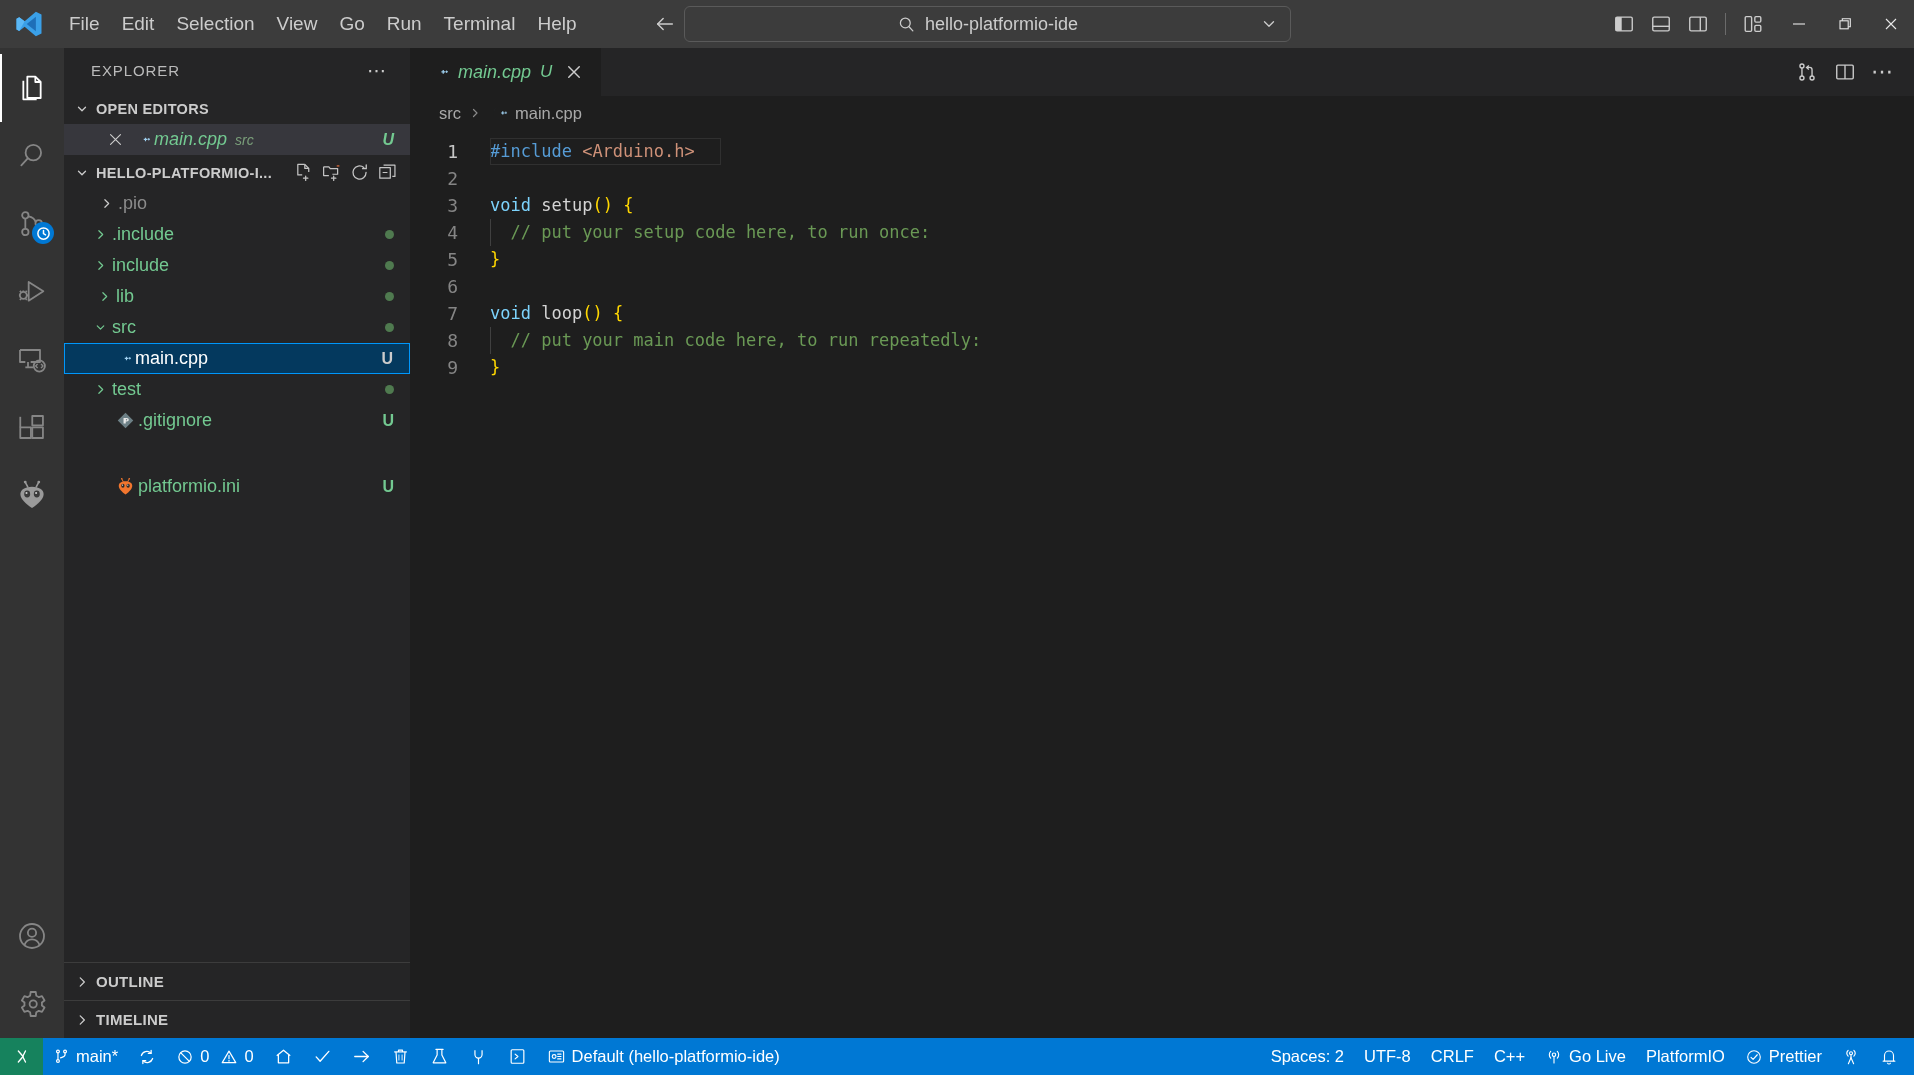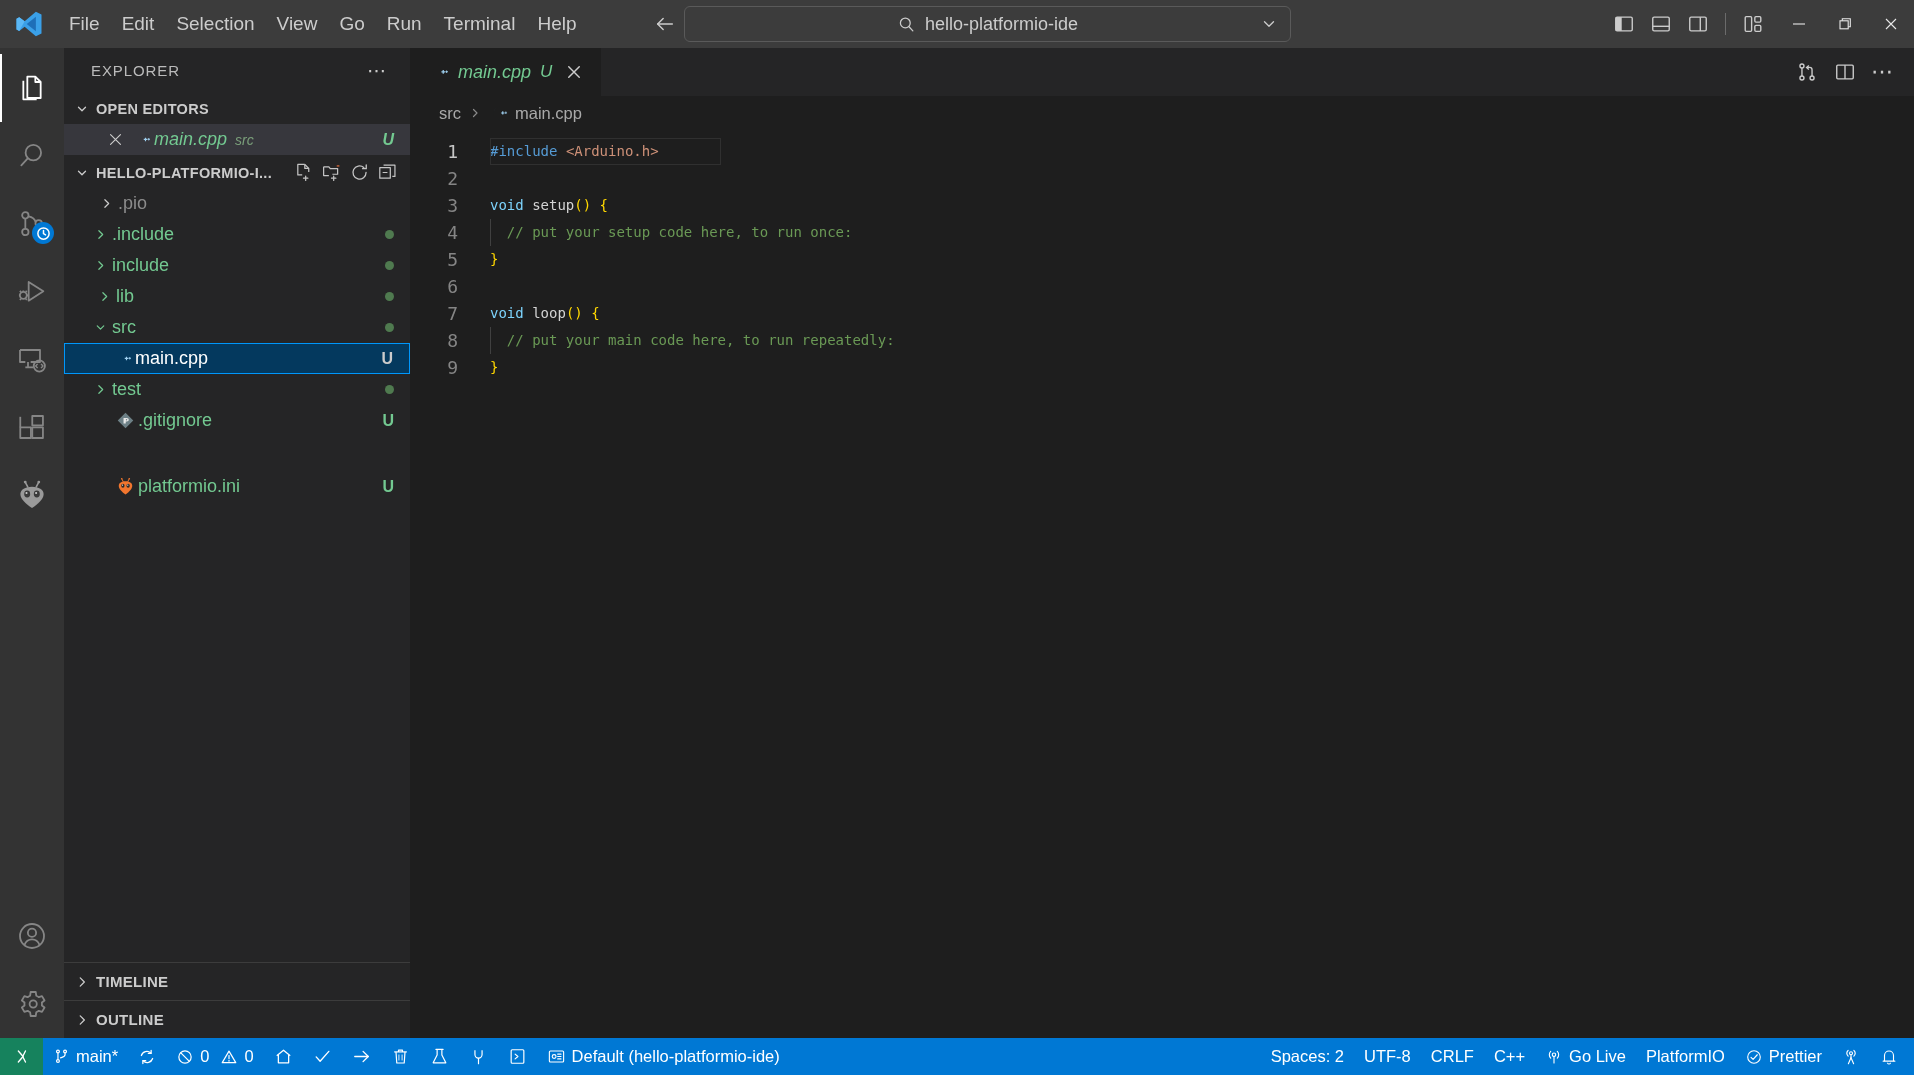--- a/index.html
+++ b/index.html
@@ -123,21 +123,21 @@
   .bc-sep { color: #8a8a8a; font-size: 14px; }
   .bc-item { display: flex; align-items: center; gap: 7px; }
 
   .code-area { flex: 1 1 auto; display: flex; min-height: 0; position: relative; overflow: hidden; }
   .gutter { width: 62px; flex: 0 0 62px; text-align: right; padding-top: 8px; }
   .gutter div { height: 27px; line-height: 27px; font-family: "DejaVu Sans Mono", monospace; font-size: 18px; color: #858585; padding-right: 14px; }
   .gutter div.cur { color: #c6c6c6; }
   .code-lines { flex: 1 1 auto; padding-top: 8px; position: relative; }
   .cline {
     height: 27px; line-height: 27px; font-family: "DejaVu Sans Mono", monospace;
-    font-size: 14px; white-space: pre; color: #d4d4d4; padding-left: 18px;
+    font-size: 17px; white-space: pre; color: #d4d4d4; padding-left: 18px;
   }
   .cur-line-box { position: absolute; left: 18px; top: 8px; width: 231px; height: 27px; border: 1px solid #303030; pointer-events: none; }
   .t-pre { color: #569cd6; }
   .t-str { color: #ce9178; }
   .t-kw  { color: #7dd3fc; }
   .t-id  { color: #d4d4d4; }
   .t-par { color: #ffd700; }
   .t-cmt { color: #6a9955; }
 
   
@@ -560,29 +560,29 @@
 
       <div class="sb-filler"></div>
 
       <div class="sb-bottom">
         <div class="section-header">
           <span class="chev">
             <svg width="14" height="14" viewBox="0 0 24 24" fill="none" stroke="#cccccc" stroke-width="2.2" stroke-linecap="round" stroke-linejoin="round">
                 <path d="M9 5l7 7-7 7"></path>
               </svg>
           </span>
-          <span>TIMELINE</span>
+          <span>OUTLINE</span>
         </div>
         <div class="section-header">
           <span class="chev">
             <svg width="14" height="14" viewBox="0 0 24 24" fill="none" stroke="#cccccc" stroke-width="2.2" stroke-linecap="round" stroke-linejoin="round">
                 <path d="M9 5l7 7-7 7"></path>
               </svg>
           </span>
-          <span>OUTLINE</span>
+          <span>TIMELINE</span>
         </div>
       </div>
     </div>
 
     <div class="editor-area">
       <div class="tabsbar">
         <div class="tab">
           <span class="tab-icon">
             <svg width="21" height="21" viewBox="0 0 24 24">
               <path d="M14 3.5 A8.5 8.5 0 1 0 14 20.5 A8.5 8.5 0 0 1 14 3.5 Z" fill="#5c95cd"></path>

